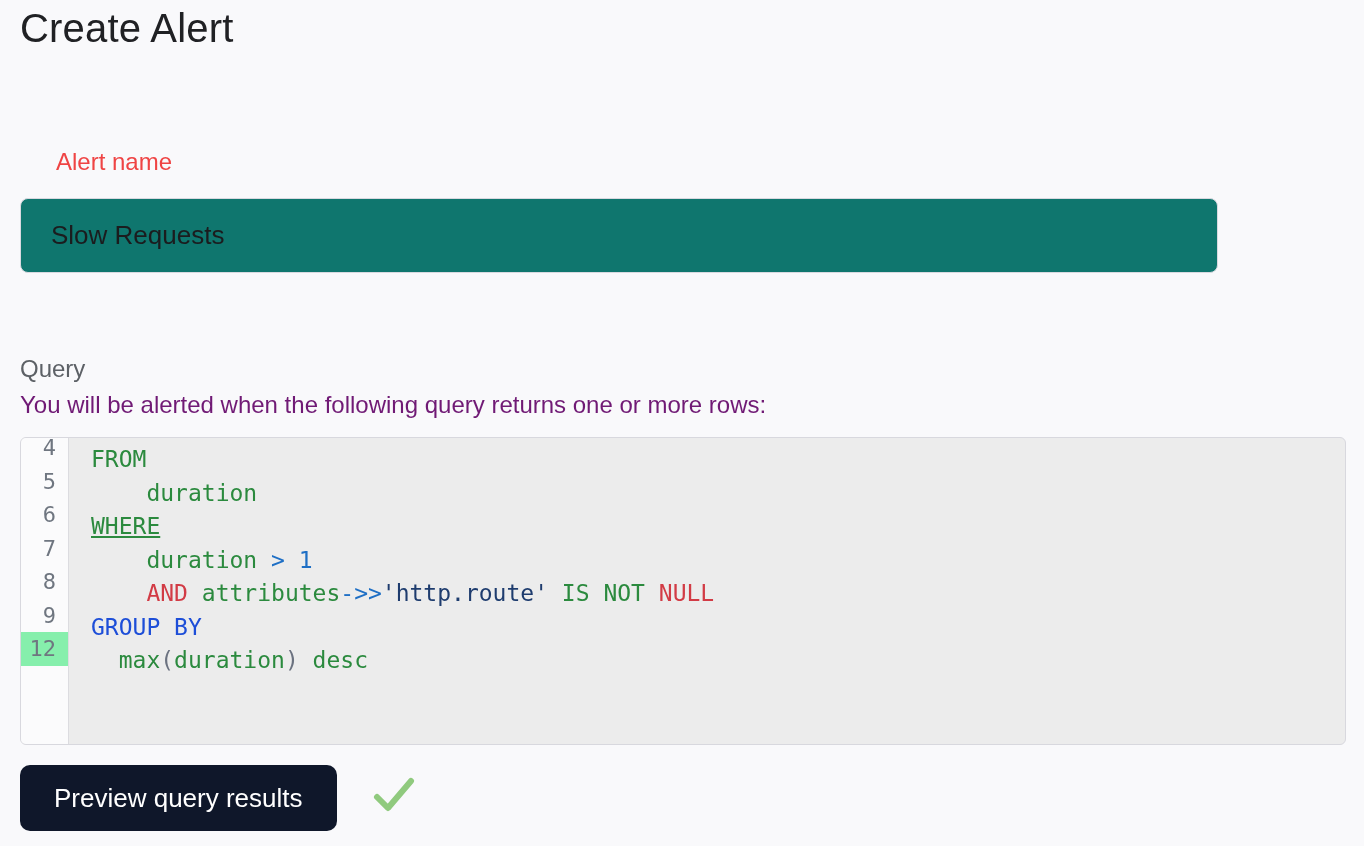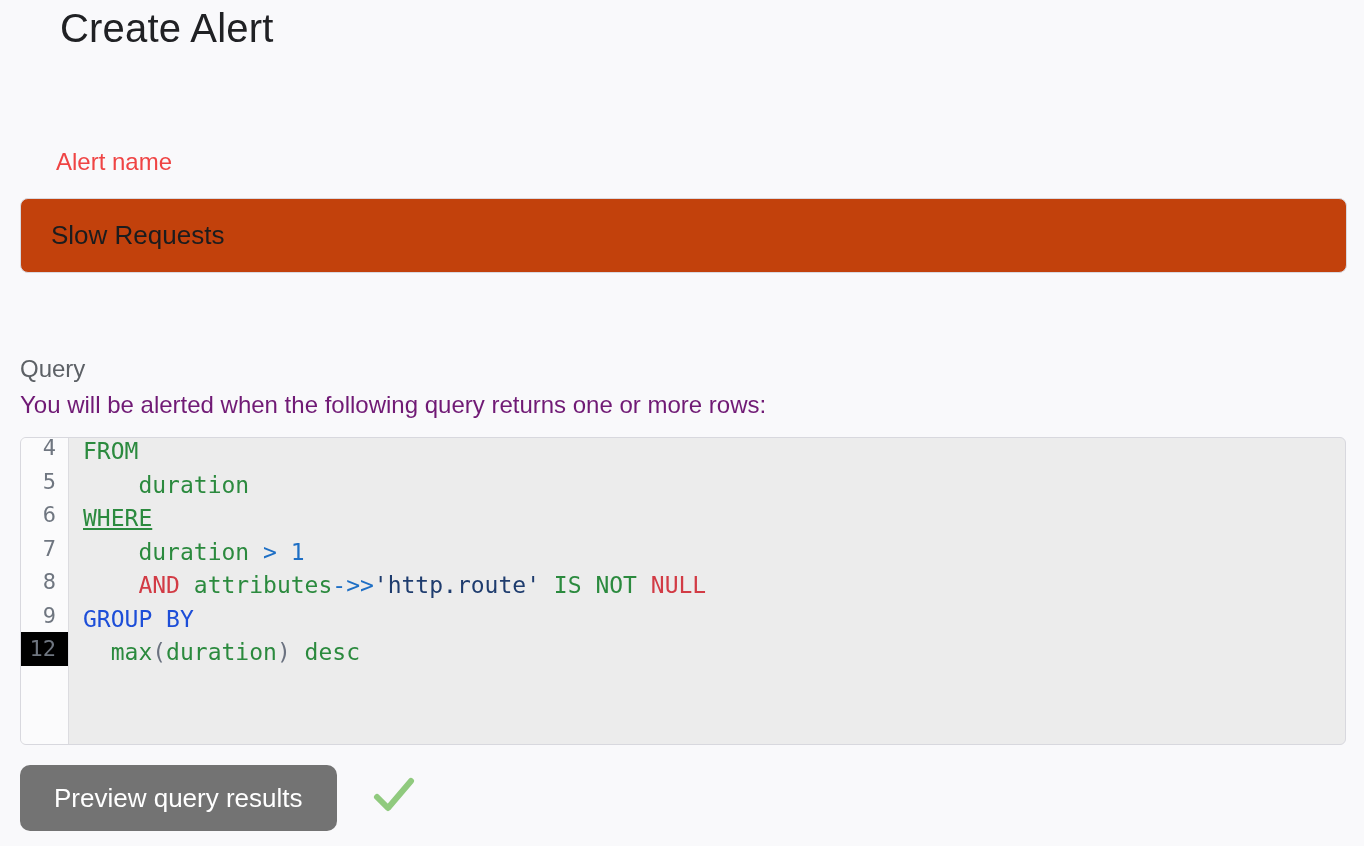--- a/index.html
+++ b/index.html
@@ -7,32 +7,31 @@
     width:1364px;height:846px;
     background:#f9f9fb;
     font-family:"Liberation Sans",sans-serif;
     position:relative;
     overflow:hidden;
   }
   .page-title{
     position:absolute;left:20px;top:6px;
     font-size:40px;font-weight:400;color:#202124;
     letter-spacing:0.2px;
-    margin-left:40px;
   }
   .field-label{
     position:absolute;left:20px;top:148px;
     font-size:24px;color:#ef4444;margin-left:36px;
   }
   .alert-name-input{
     position:absolute;left:20px;top:198px;
-    width:1327px;height:75px;
+    width:1198px;height:75px;
     box-sizing:border-box;
     border:1px solid #d9d9e0;border-radius:8px;
-    background:#c2410c;
+    background:#0f766e;
     padding:0 30px;
     font-family:"Liberation Sans",sans-serif;
     font-size:26px;color:#1b1c1e;
     outline:none;
   }
   .query-label{
     position:absolute;left:20px;top:352px;
     font-size:24px;color:#5d6166;line-height:34px;
   }
   .query-desc{
@@ -64,36 +63,36 @@
     flex:none;
     width:47px;
     box-sizing:border-box;
     padding-right:12px;
     text-align:right;
     font-family:"DejaVu Sans Mono",monospace;
     font-size:22px;line-height:33.5px;
     color:#6f7680;
   }
   .ln.active{
-    background:#000000;
+    background:#86efac;
   }
   .cl{
     flex:1;
-    margin:4px;
+    margin:12px;
     padding-left:11px;
     font-family:"DejaVu Sans Mono",monospace;
     font-size:23px;line-height:33.5px;
     white-space:pre;
   }
   .preview-btn{
     position:absolute;left:20px;top:765px;
     height:66px;
     padding:0 34px;
     border:none;border-radius:10px;
-    background:#737373;
+    background:#0f172a;
     color:#ffffff;
     font-family:"Liberation Sans",sans-serif;
     font-size:26px;
     cursor:pointer;
   }
   .check-wrap{
     position:absolute;left:371px;top:775px;
     width:46px;height:42px;
   }
 </style>

